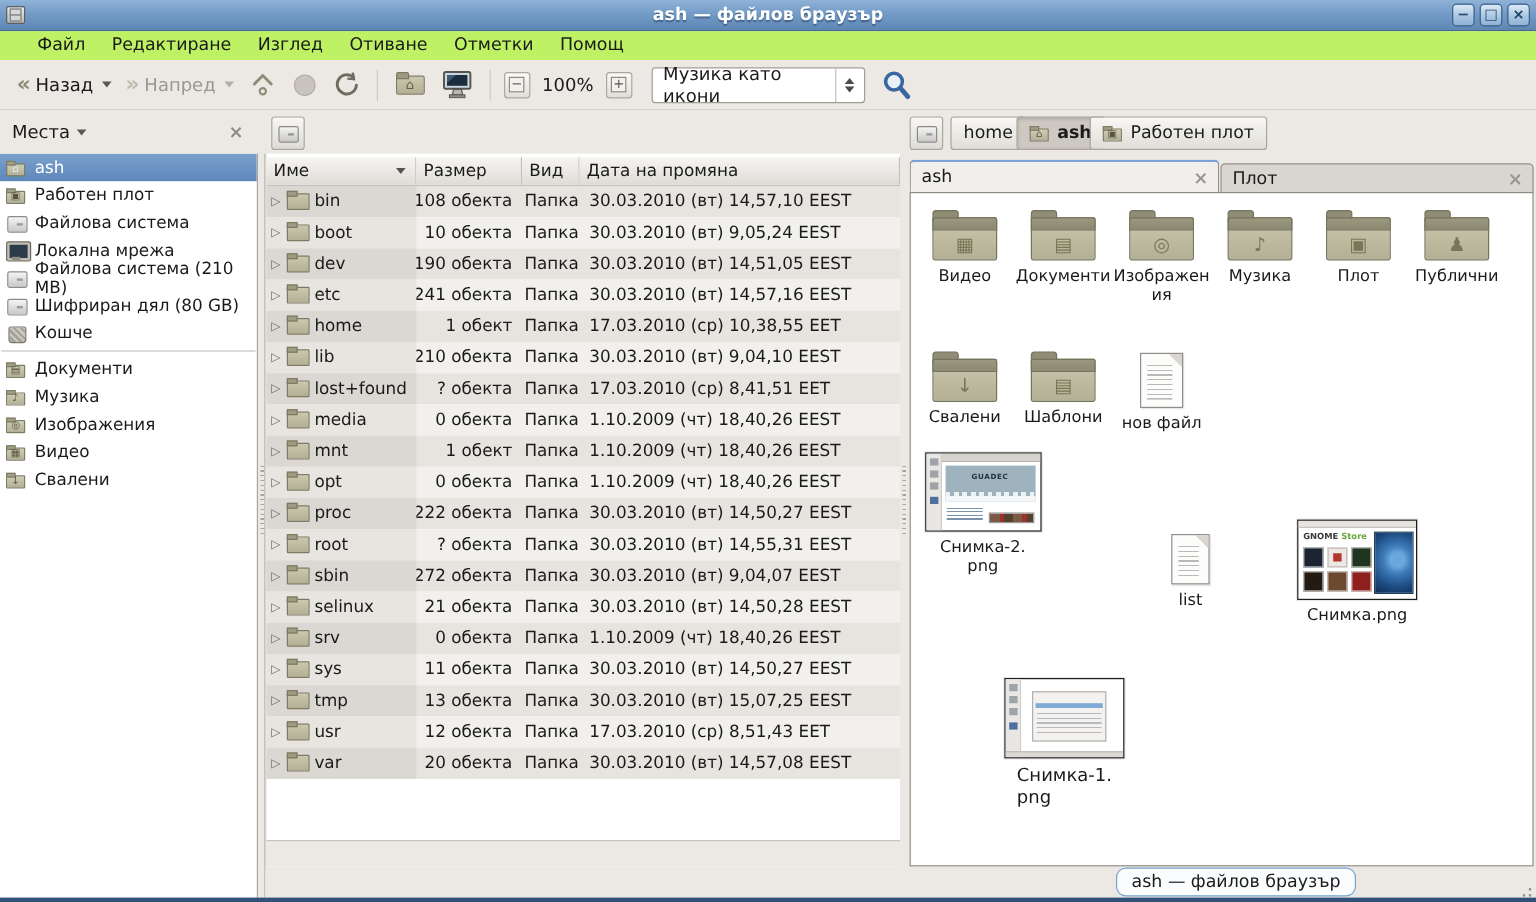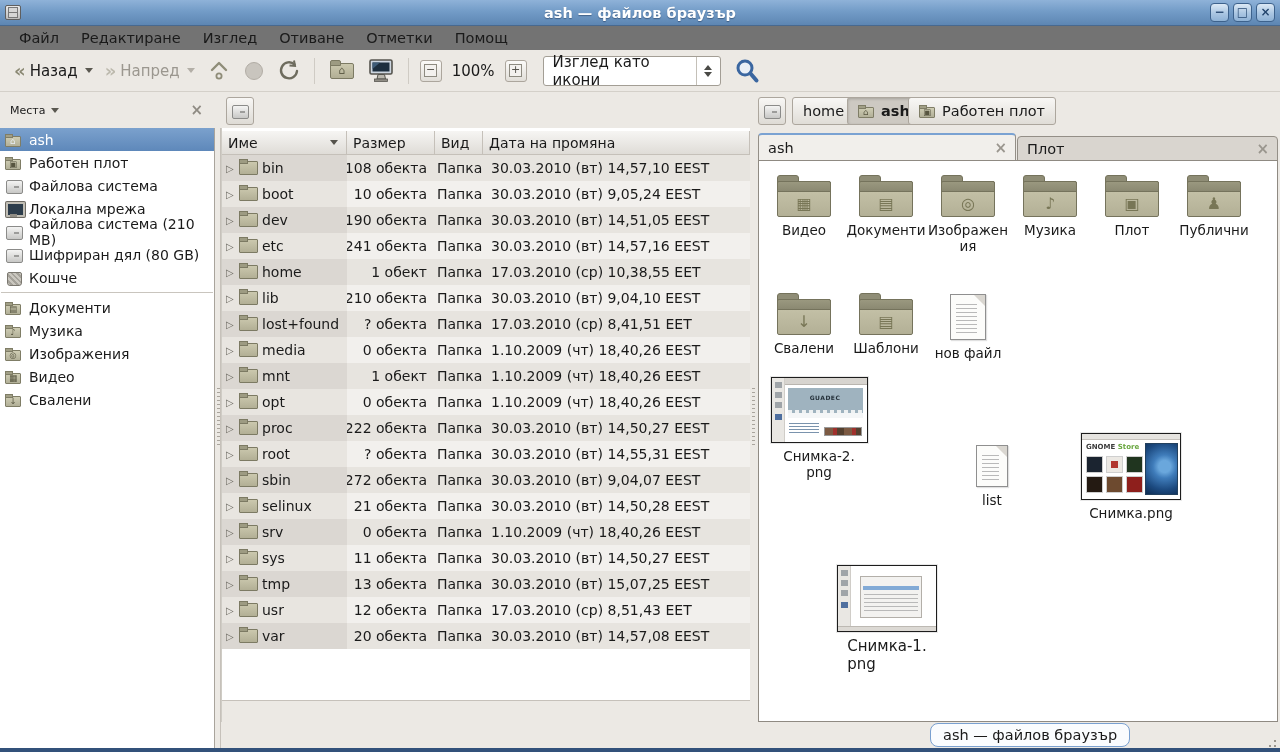--- a/index.html
+++ b/index.html
@@ -14,21 +14,21 @@
   .app-ico::before, .app-ico::after { content:''; position:absolute; left:2px; right:2px; height:4px; background:#d6d6d6; border:1px solid #787878; }
   .app-ico::before { top:1px; } .app-ico::after { bottom:1px; }
   .title-text { position:absolute; left:0; right:0; text-align:center; color:#fff; font-weight:bold; font-size:14.5px; text-shadow:0 1px 1px rgba(20,40,70,.45); }
   .winbtns { position:absolute; right:5px; top:3px; display:flex; gap:4px; }
   .wbtn { width:19px; height:19px; border:1px solid #3d628c; border-radius:4px;
     background:linear-gradient(#dce9f5 0%,#aac6e2 55%,#8fb2d6 100%);
     color:#2a4c74; font-size:12px; font-weight:bold; line-height:16px; text-align:center; cursor:default; }
   .wbtn.close { color:#24466e; }
 
   
-  .menubar { position:absolute; left:0; top:26px; width:1280px; height:24px; background:#737373; display:flex; align-items:center; padding-left:8px; }
+  .menubar { position:absolute; left:0; top:26px; width:1280px; height:24px; background:#bef264; display:flex; align-items:center; padding-left:20px; }
   .menu-item { padding:2px 11px; font-size:14.5px; }
 
   
   .toolbar { position:absolute; left:0; top:50px; width:1280px; height:42px; background:#ece9e4; border-bottom:1px solid #d4d0c9; display:flex; align-items:center; padding-left:8px; }
   .tbtn { display:flex; align-items:center; gap:4px; padding:3px 6px; border-radius:3px; }
   .tbtn .lbl { font-size:15px; }
   .tbtn.disabled .lbl { color:#9b978f; }
   .chev { font-size:18px; font-weight:bold; color:#8a8873; line-height:1; }
   .chev.dis { color:#bcb9ad; }
   .drop { width:0; height:0; border-left:4px solid transparent; border-right:4px solid transparent; border-top:5px solid #5a5850; margin-left:3px; }
@@ -44,21 +44,21 @@
   .zoom-lvl { font-size:15px; margin:0 6px; }
   .combo { width:178px; height:30px; background:#fff; border:1px solid #a39e95; border-radius:3px; display:flex; align-items:center; margin-left:12px; }
   .combo .val { flex:1; padding-left:9px; font-size:15px; }
   .combo .spin { width:24px; height:100%; border-left:1px solid #c4c0b8; display:flex; flex-direction:column; align-items:center; justify-content:center; gap:2px; }
   .tri-up { width:0; height:0; border-left:4px solid transparent; border-right:4px solid transparent; border-bottom:5px solid #4a4a46; }
   .tri-dn { width:0; height:0; border-left:4px solid transparent; border-right:4px solid transparent; border-top:5px solid #4a4a46; }
 
   
   .strip { position:absolute; left:0; top:92px; width:1280px; height:36px; background:#ece9e4; }
   .places-hdr { position:absolute; left:0; top:92px; width:215px; height:36px; display:flex; align-items:center; padding-left:10px; }
-  .places-hdr .txt { font-size:11px; }
+  .places-hdr .txt { font-size:15px; }
   .places-close { position:absolute; right:12px; color:#8f8b83; font-size:15px; font-weight:bold; }
   .mini-btn { position:absolute; width:28px; height:28px; top:97px; border:1px solid #aca69d; border-radius:3px; background:linear-gradient(#f8f7f5,#dedbd5); display:flex; align-items:center; justify-content:center; }
   .pbtn { position:absolute; top:97px; height:28px; border:1px solid #aca69d; border-radius:3px; background:linear-gradient(#f8f7f5,#e0ddd7); display:flex; align-items:center; justify-content:center; gap:5px; padding:0 10px; font-size:14.5px; }
   .pbtn.pressed { background:#cdc9c2; box-shadow:inset 0 1px 3px rgba(0,0,0,.2); font-weight:bold; }
 
   
   .si { position:relative; width:18px; height:16px; flex:0 0 18px; }
   .si .fold { position:absolute; bottom:1px; left:0; width:16px; height:11px; background:linear-gradient(#cfcdb4,#b2b098); border:1px solid #7f7d66; border-radius:1px; }
   .si .fold::before { content:''; position:absolute; top:-3px; left:-1px; width:6px; height:2px; background:#a19f86; border:1px solid #7f7d66; }
   .si .em { position:absolute; left:0; width:16px; bottom:1px; height:11px; line-height:11px; font-size:8.5px; text-align:center; color:#575540; font-style:normal; font-weight:normal; }
@@ -225,21 +225,21 @@
     </span>
     <span class="tsep"></span>
     <span class="zbtn">
         <i>−</i>
       </span>
     <span class="zoom-lvl">100%</span>
     <span class="zbtn">
         <i>+</i>
       </span>
     <span class="combo">
-      <span class="val">Изглед като икони</span>
+      <span class="val">Музика като икони</span>
       <span class="spin">
           <span class="tri-up"></span>
           <span class="tri-dn"></span>
         </span>
     </span>
     <span class="tico" style="margin-left:12px;">
       <svg width="28" height="28" viewBox="0 0 28 28">
           <circle cx="12" cy="11" r="7" fill="#eaf0f7" stroke="#3a66a0" stroke-width="3"></circle>
           <line x1="17.5" y1="16.5" x2="23.5" y2="23.5" stroke="#3a66a0" stroke-width="4" stroke-linecap="round"></line>
         </svg>

